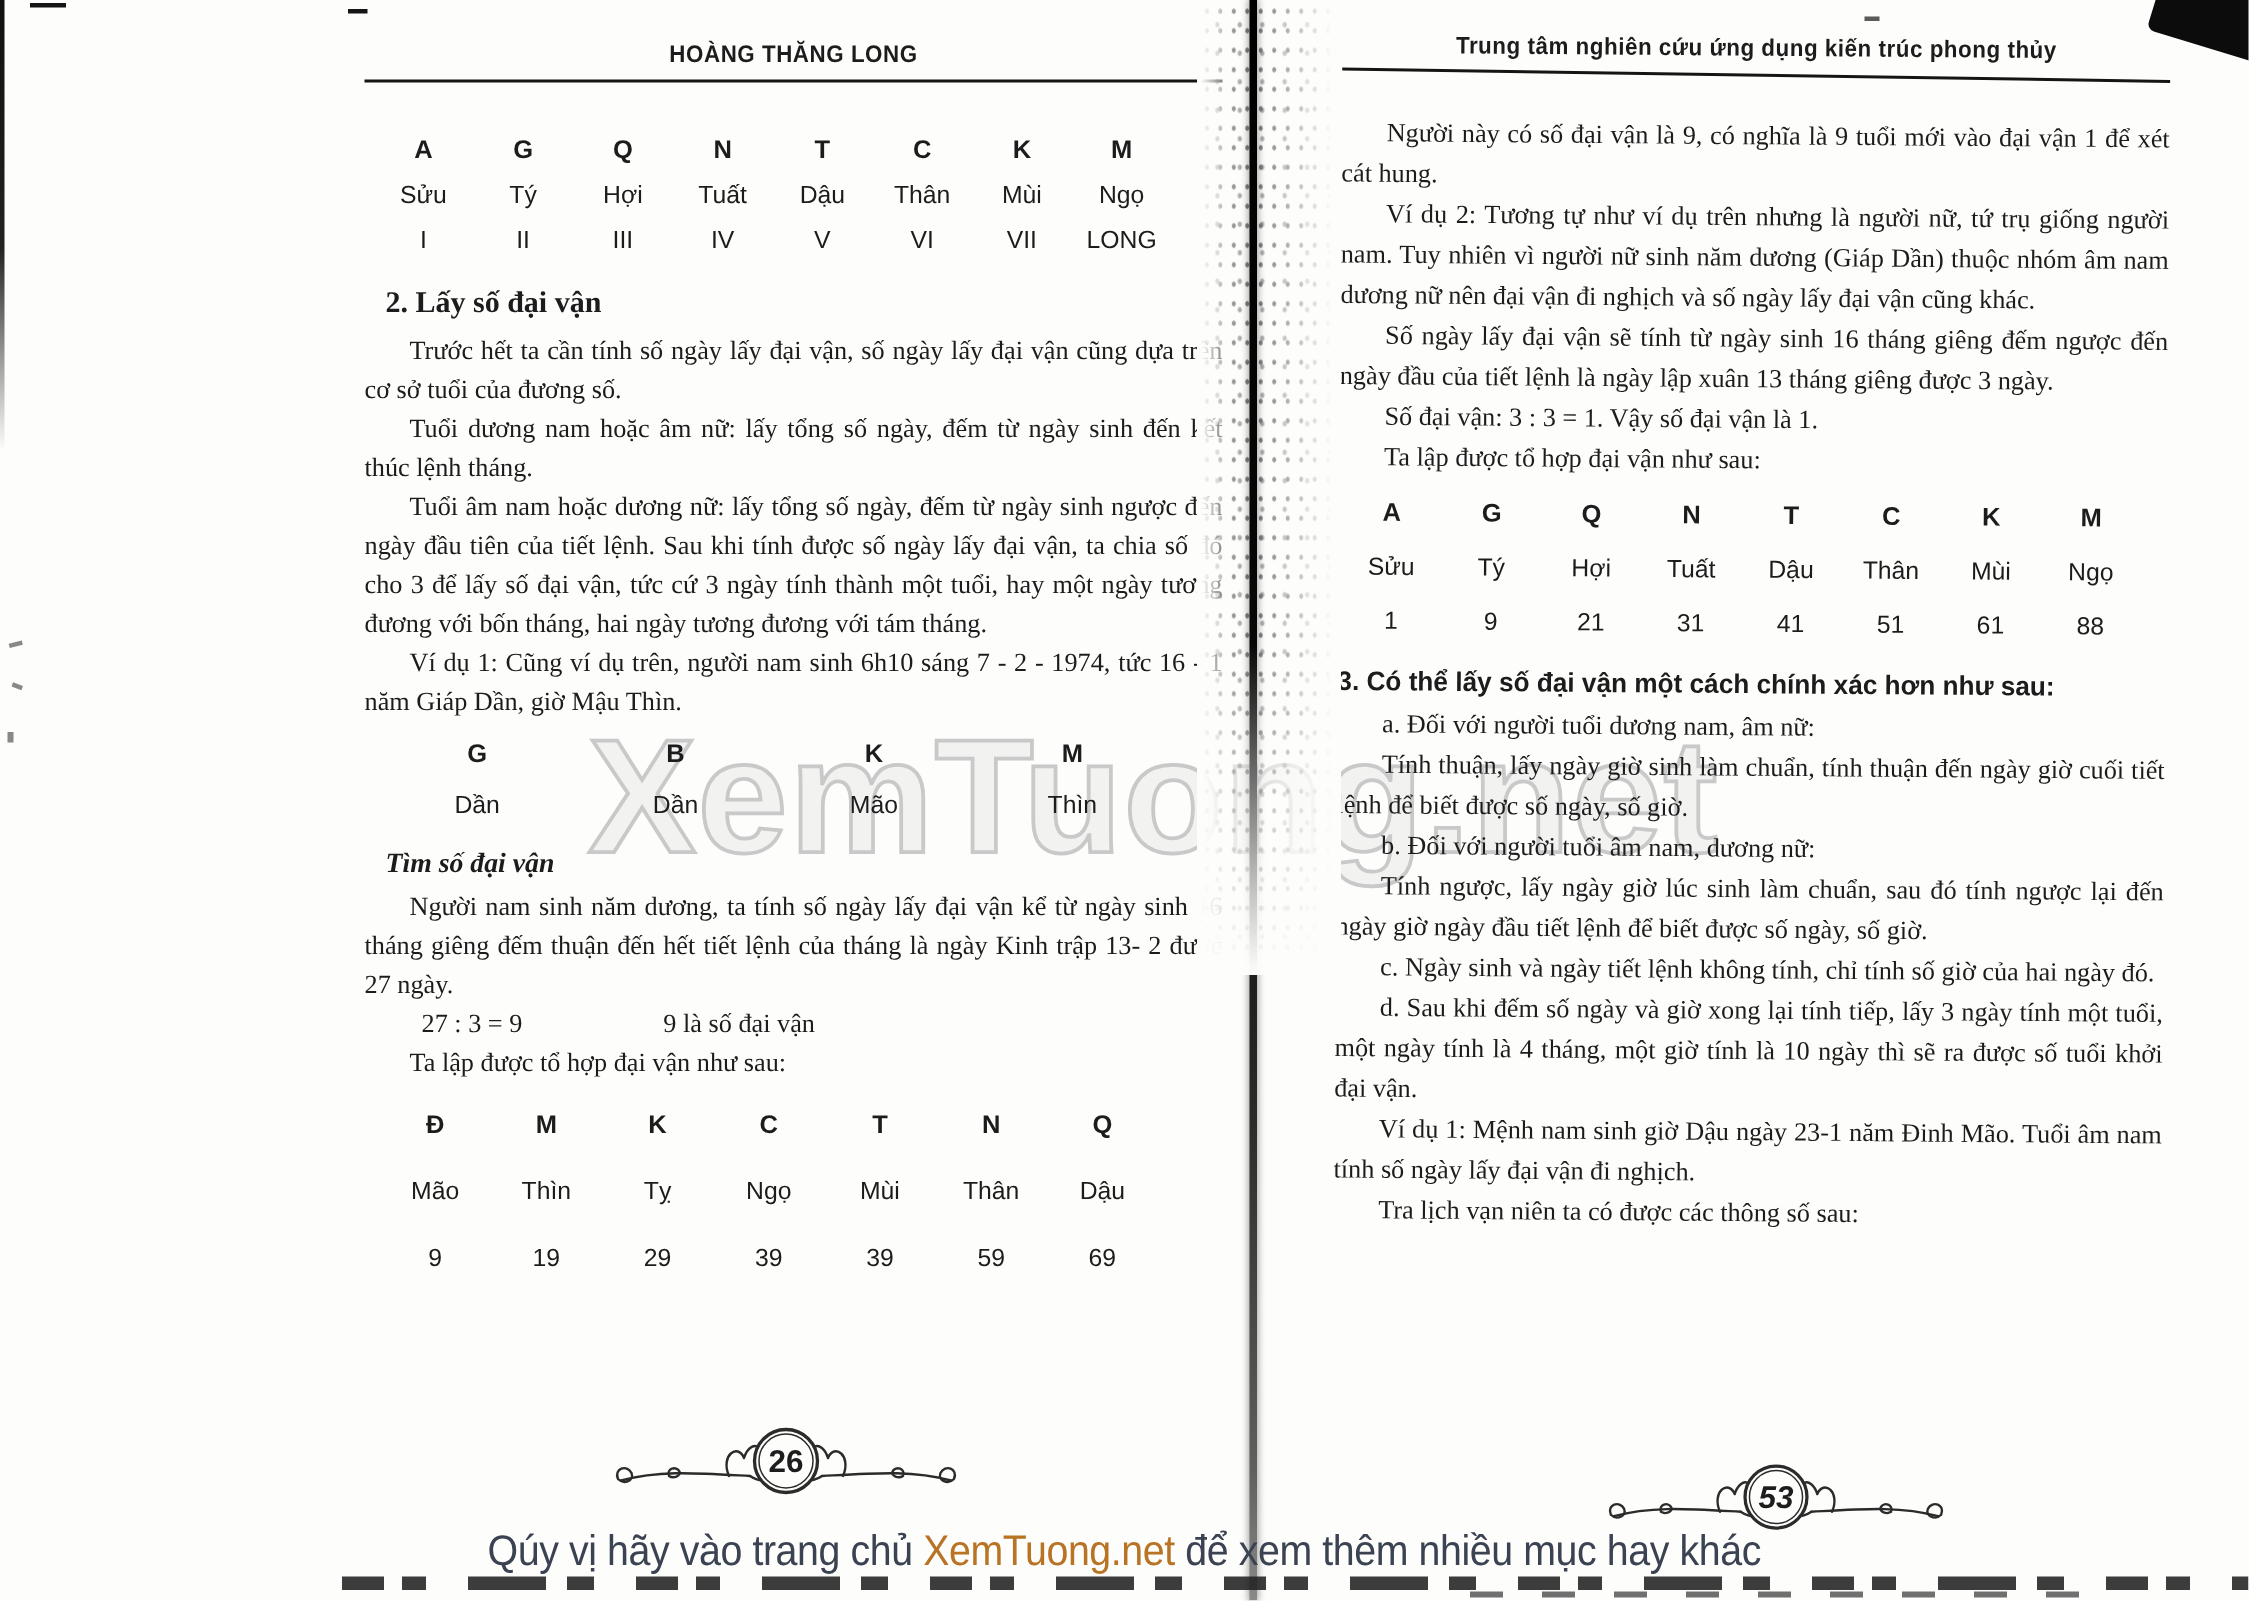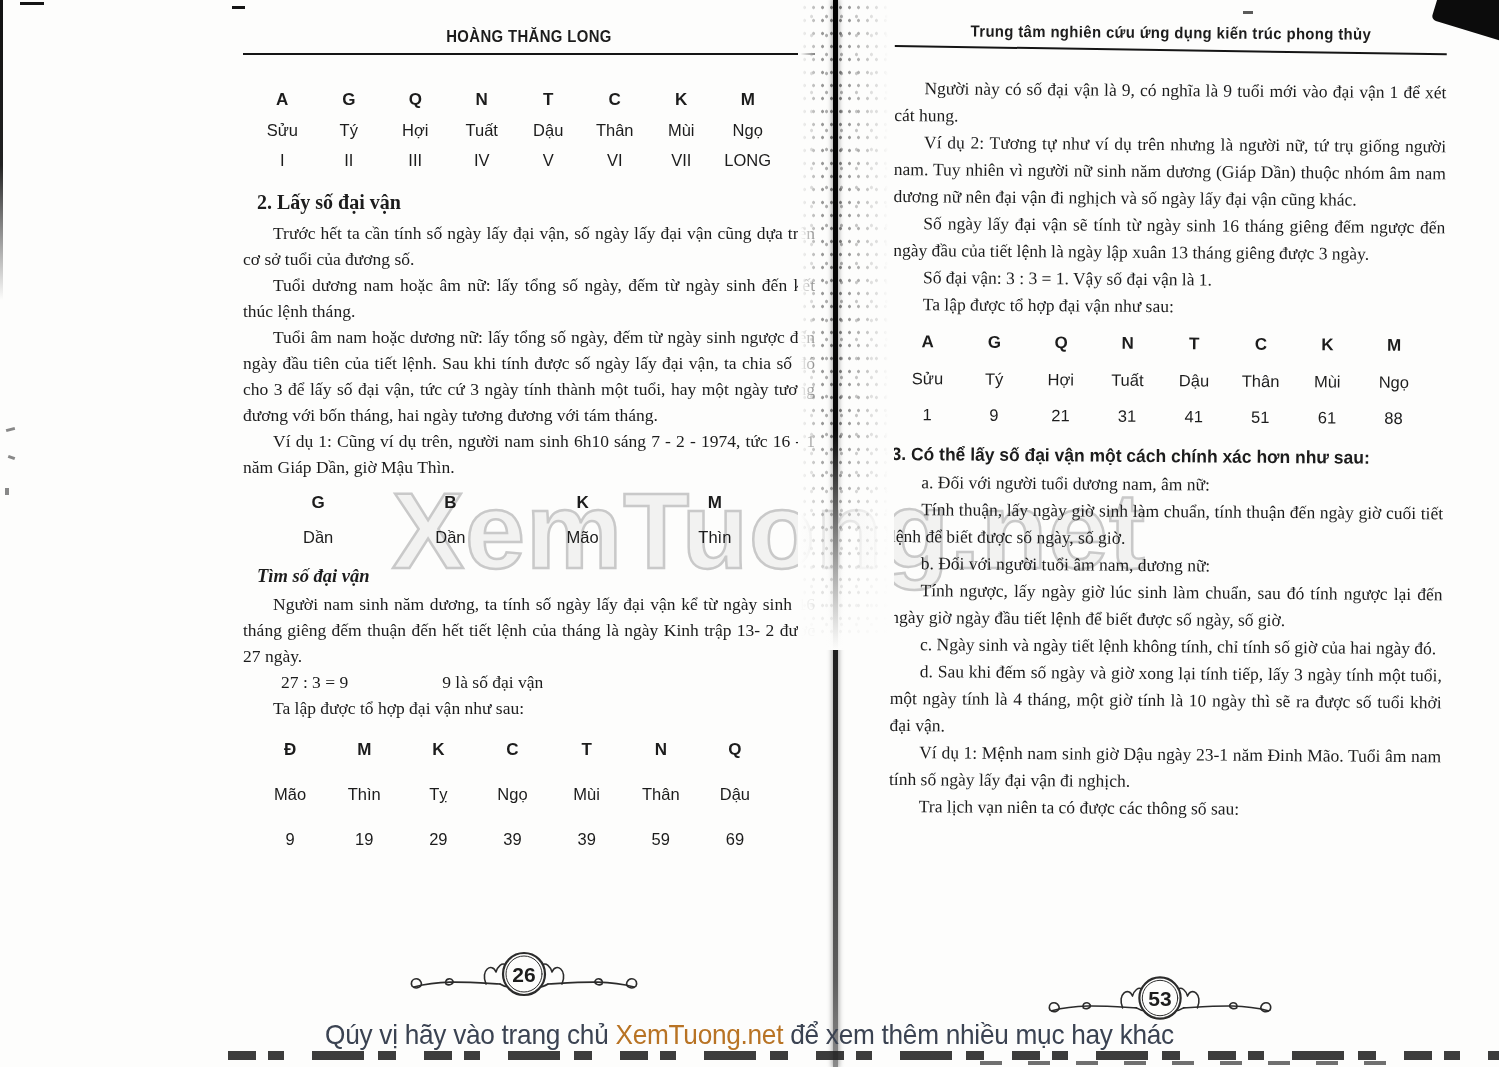--- a/index.html
+++ b/index.html
@@ -66,21 +66,21 @@
 
   
   .flourish { position:absolute; z-index:1; }
   .flourish svg { display:block; }
   .flourish .pgnum {
     position:absolute; left:0; top:0; width:100%; text-align:center;
     font-family:"Liberation Sans","DejaVu Sans",sans-serif;
     font-weight:700; font-size:21px; color:#1d1d1d; line-height:58px;
   }
   .fl-left  { left:406px; top:946px; width:236px; height:62px; }
-  .fl-right { left:1044px; top:970px; width:232px; height:62px; }
+  .fl-right { left:1068px; top:970px; width:232px; height:62px;font-style:italic; }
 
   
   .gutter { position:absolute; left:798px; top:0; width:96px; height:1067px; z-index:2; pointer-events:none; }
   .gutter .core {
     position:absolute; left:35px; top:0; width:5px; height:100%;
     background:linear-gradient(to bottom,#000 0%,#090909 45%,#2b2b2b 70%,#606060 92%,#8a8a8a 100%);
     box-shadow:0 0 5px 1px rgba(0,0,0,.35);
   }
   .gutter .speckle {
     position:absolute; left:0; top:0; width:96px; height:640px; opacity:.55;

